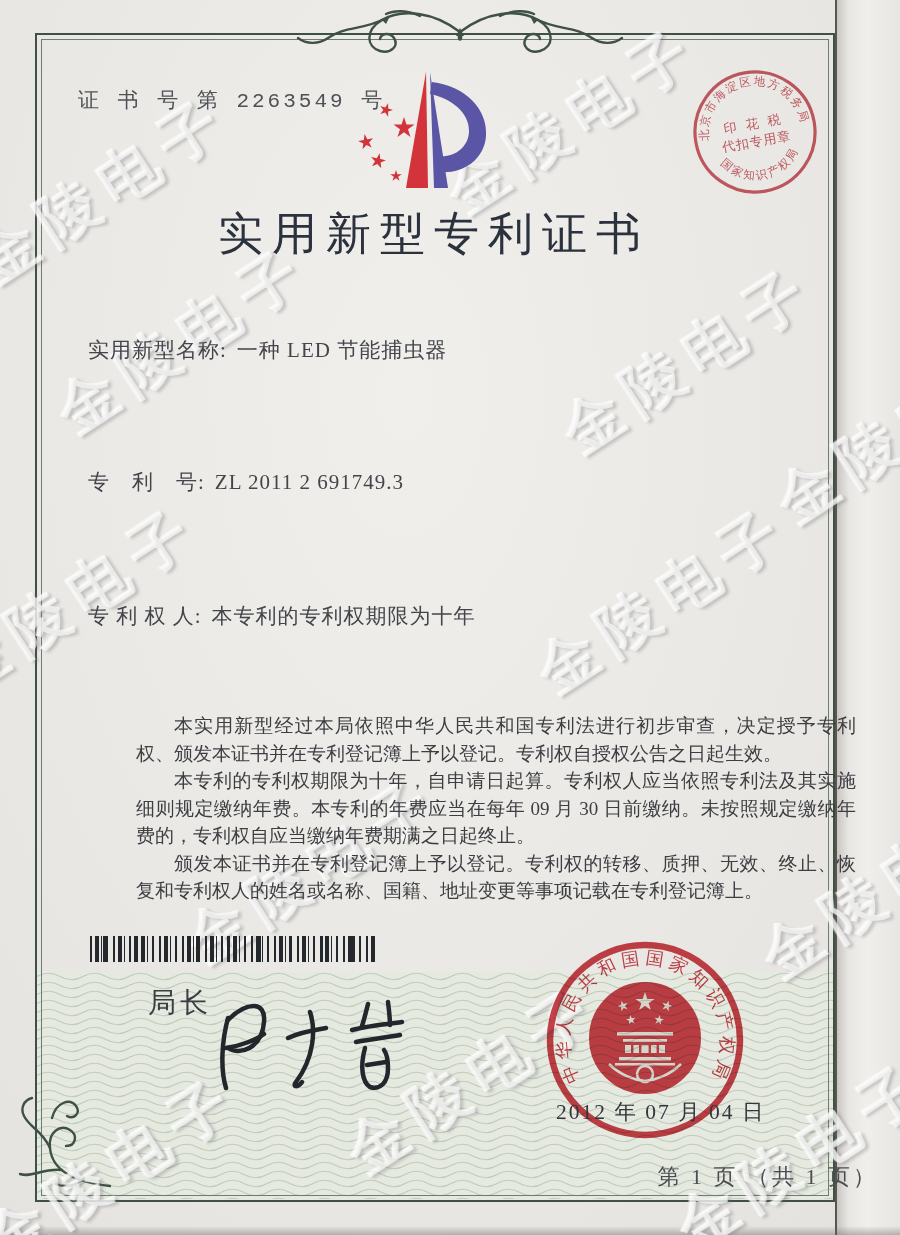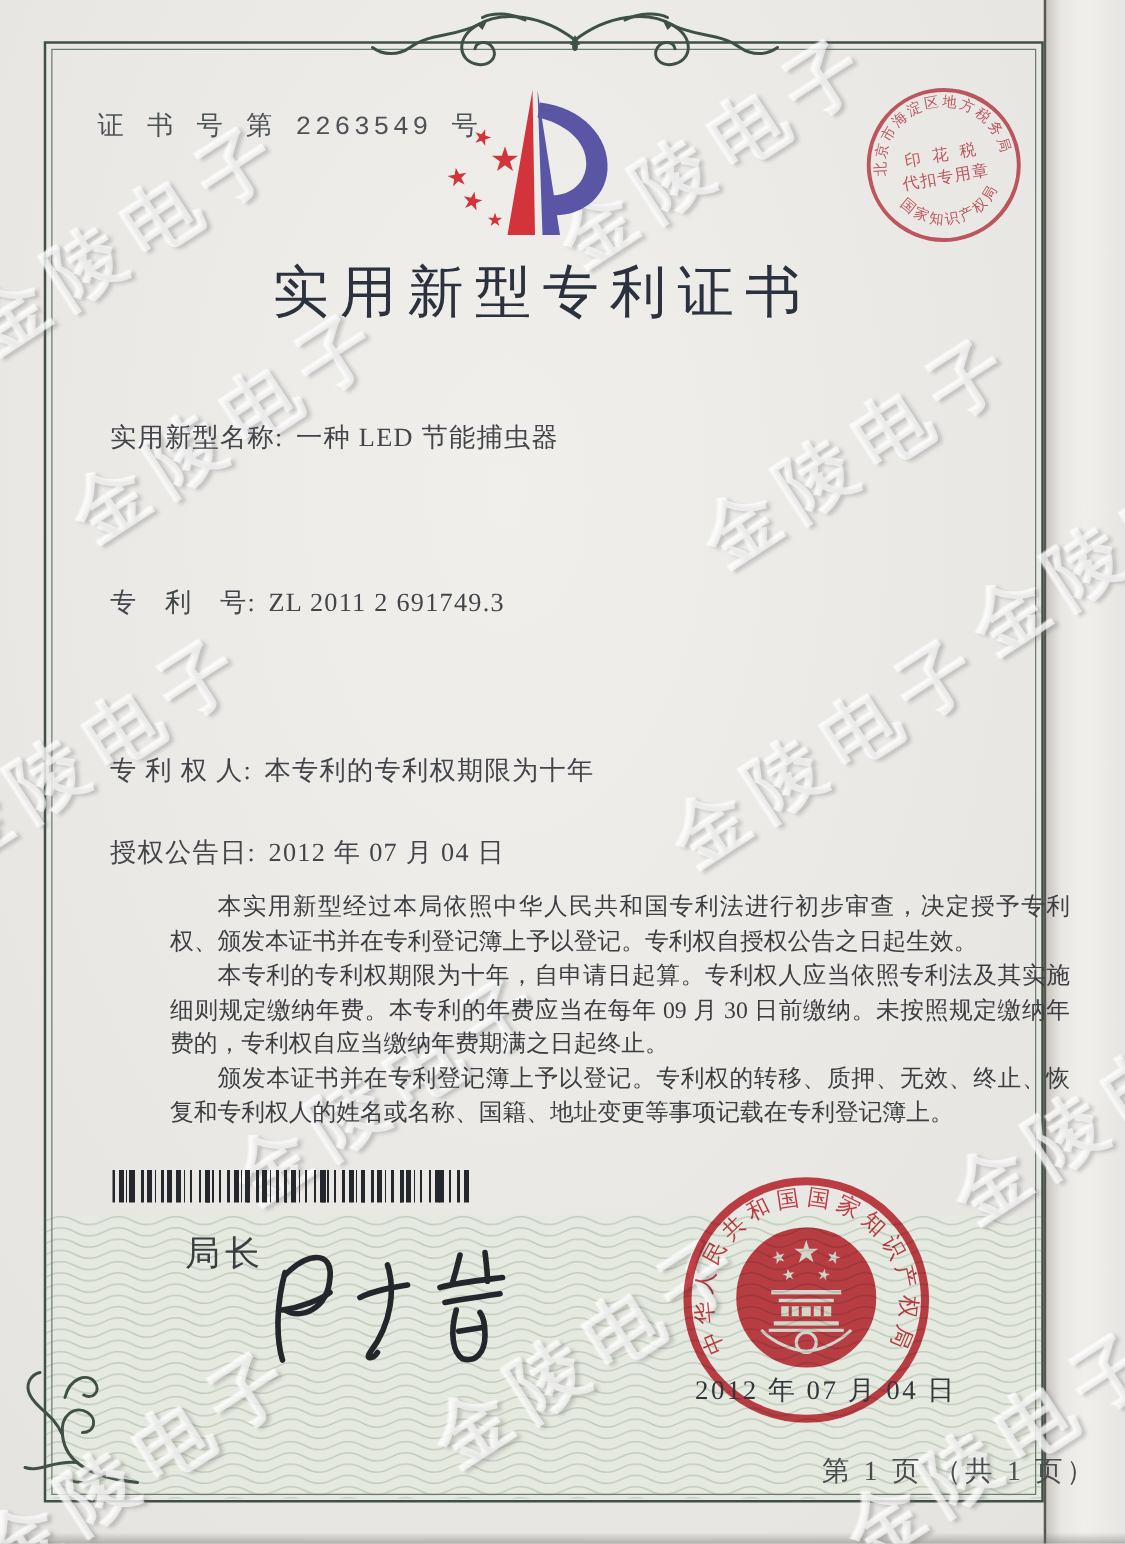--- a/index.html
+++ b/index.html
@@ -156,23 +156,20 @@
 
   <div class="abs content field" style="top:336px">
     <span class="lbl">实用新型名称:</span><span>一种 LED 节能捕虫器</span>
   </div>
   <div class="abs content field" style="top:468px">
     <span class="lbl">专　利　号:</span><span>ZL 2011 2 691749.3</span>
   </div>
   <div class="abs content field" style="top:602px">
     <span class="lbl">专 利 权 人:</span><span>本专利的专利权期限为十年</span>
   </div>
-  <div class="abs content field" style="top:668px">
-    <span class="lbl">授权公告日:</span><span>2012 年 07 月 04 日</span>
-  </div>
 
   <div class="abs content body-text">
     <p>本实用新型经过本局依照中华人民共和国专利法进行初步审查，决定授予专利权、颁发本证书并在专利登记簿上予以登记。专利权自授权公告之日起生效。</p>
     <p>本专利的专利权期限为十年，自申请日起算。专利权人应当依照专利法及其实施细则规定缴纳年费。本专利的年费应当在每年 09 月 30 日前缴纳。未按照规定缴纳年费的，专利权自应当缴纳年费期满之日起终止。</p>
     <p>颁发本证书并在专利登记簿上予以登记。专利权的转移、质押、无效、终止、恢复和专利权人的姓名或名称、国籍、地址变更等事项记载在专利登记簿上。</p>
   </div>
 
   <div class="abs barcode"></div>
 
   <div class="abs content sig-label">局长</div>

